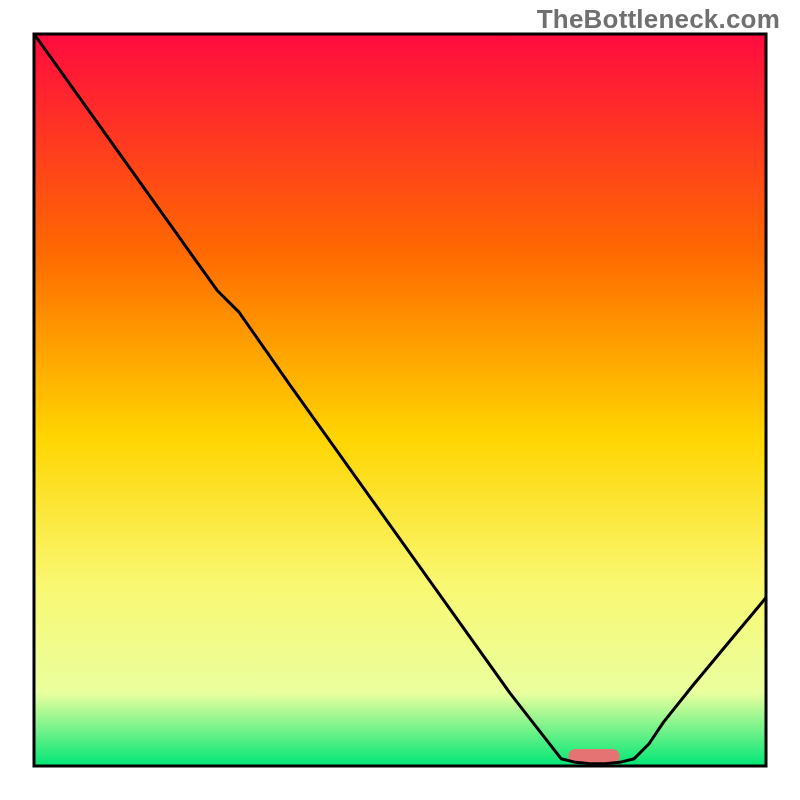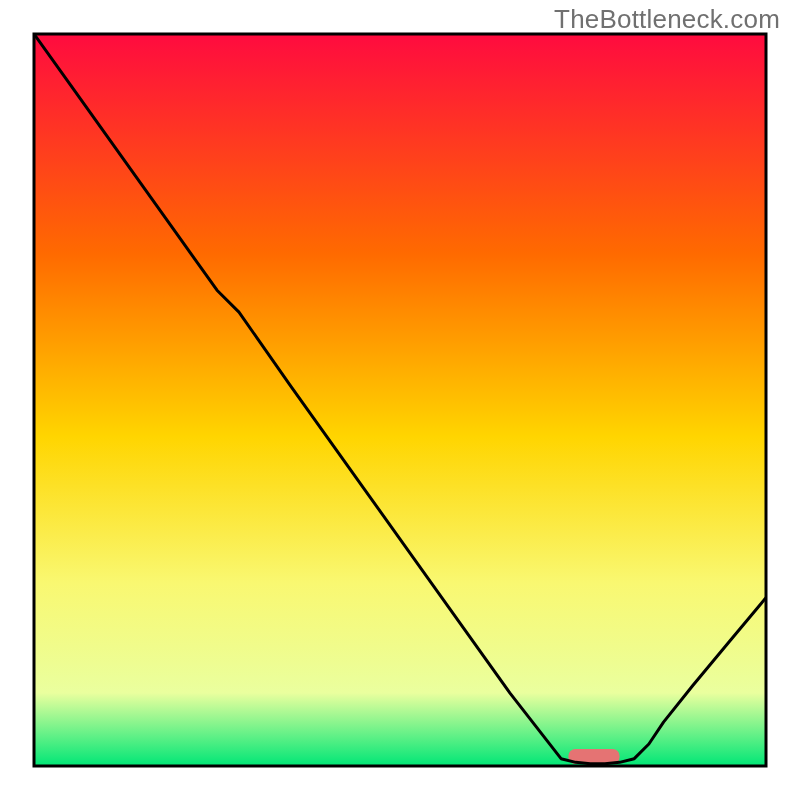--- a/index.html
+++ b/index.html
@@ -14,21 +14,21 @@
     position: relative;
     width: 800px;
     height: 800px;
   }
   #watermark {
     position: absolute;
     top: 4px;
     right: 20px;
     color: #707070;
     font-size: 26px;
-    font-weight: normal;
+    font-weight: bold;
     letter-spacing: 0.2px;
     z-index: 10;
   }
   svg {
     display: block;
   }
 </style>
 </head>
 <body>
 

